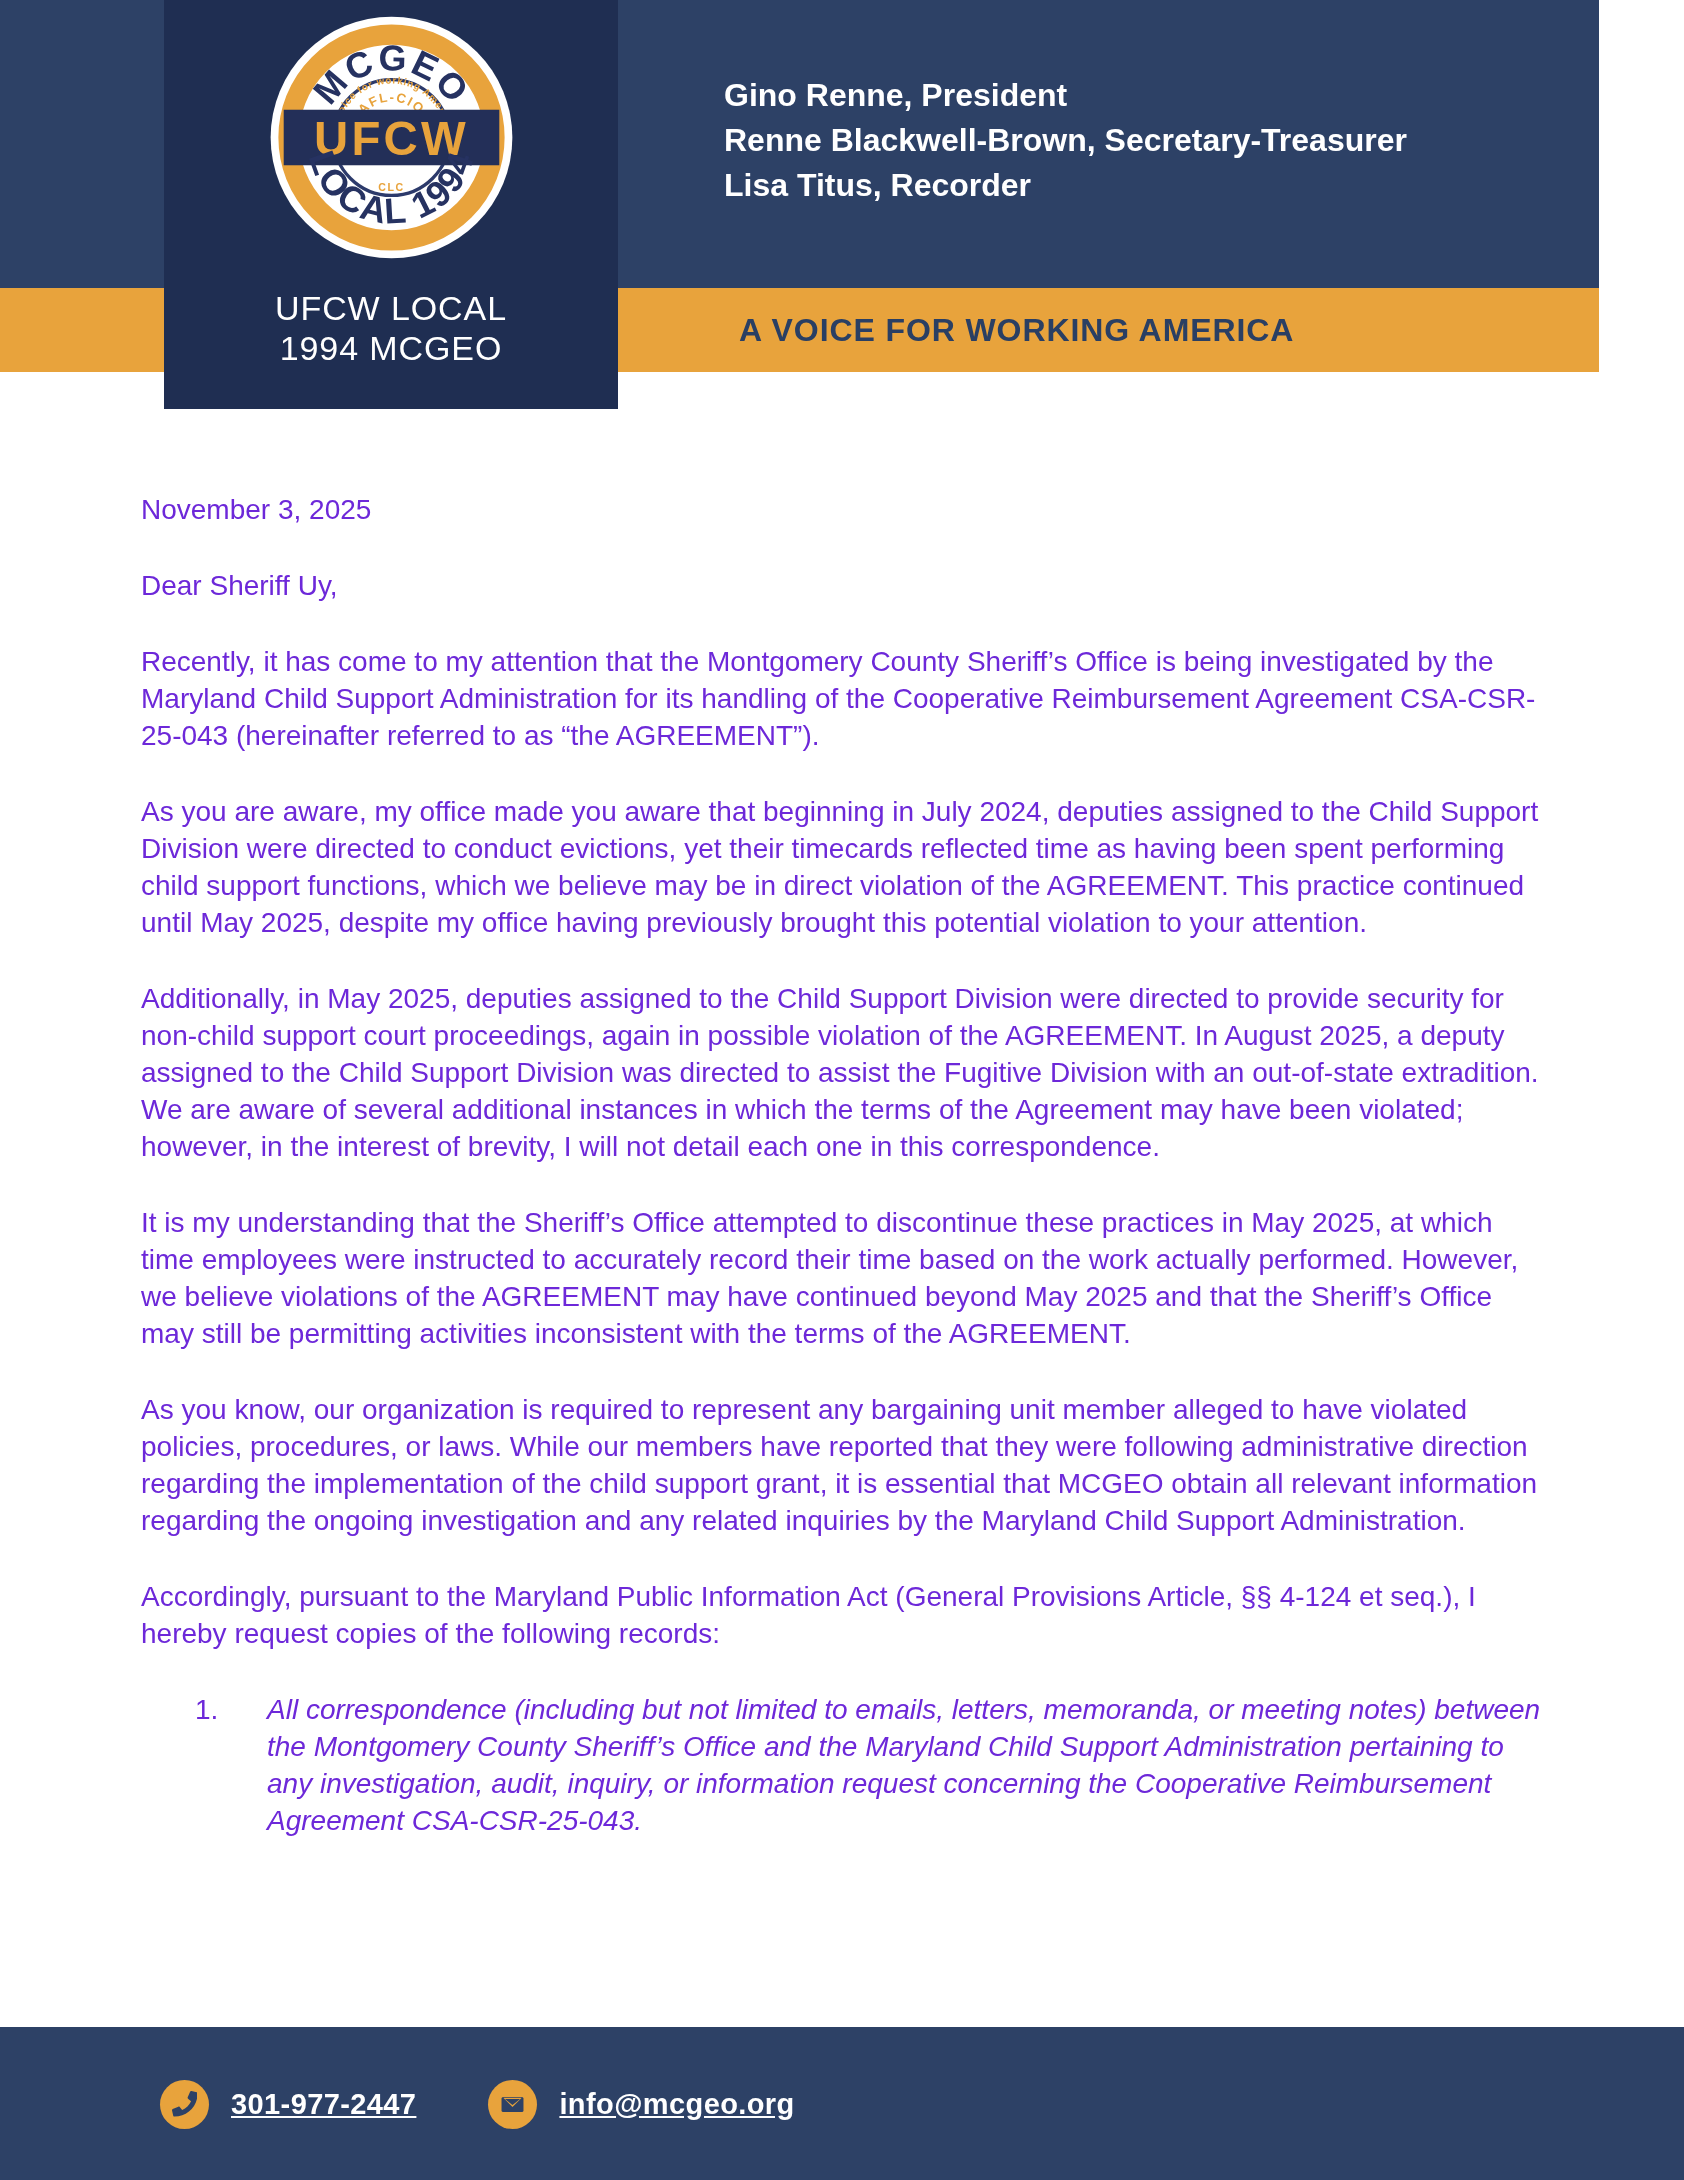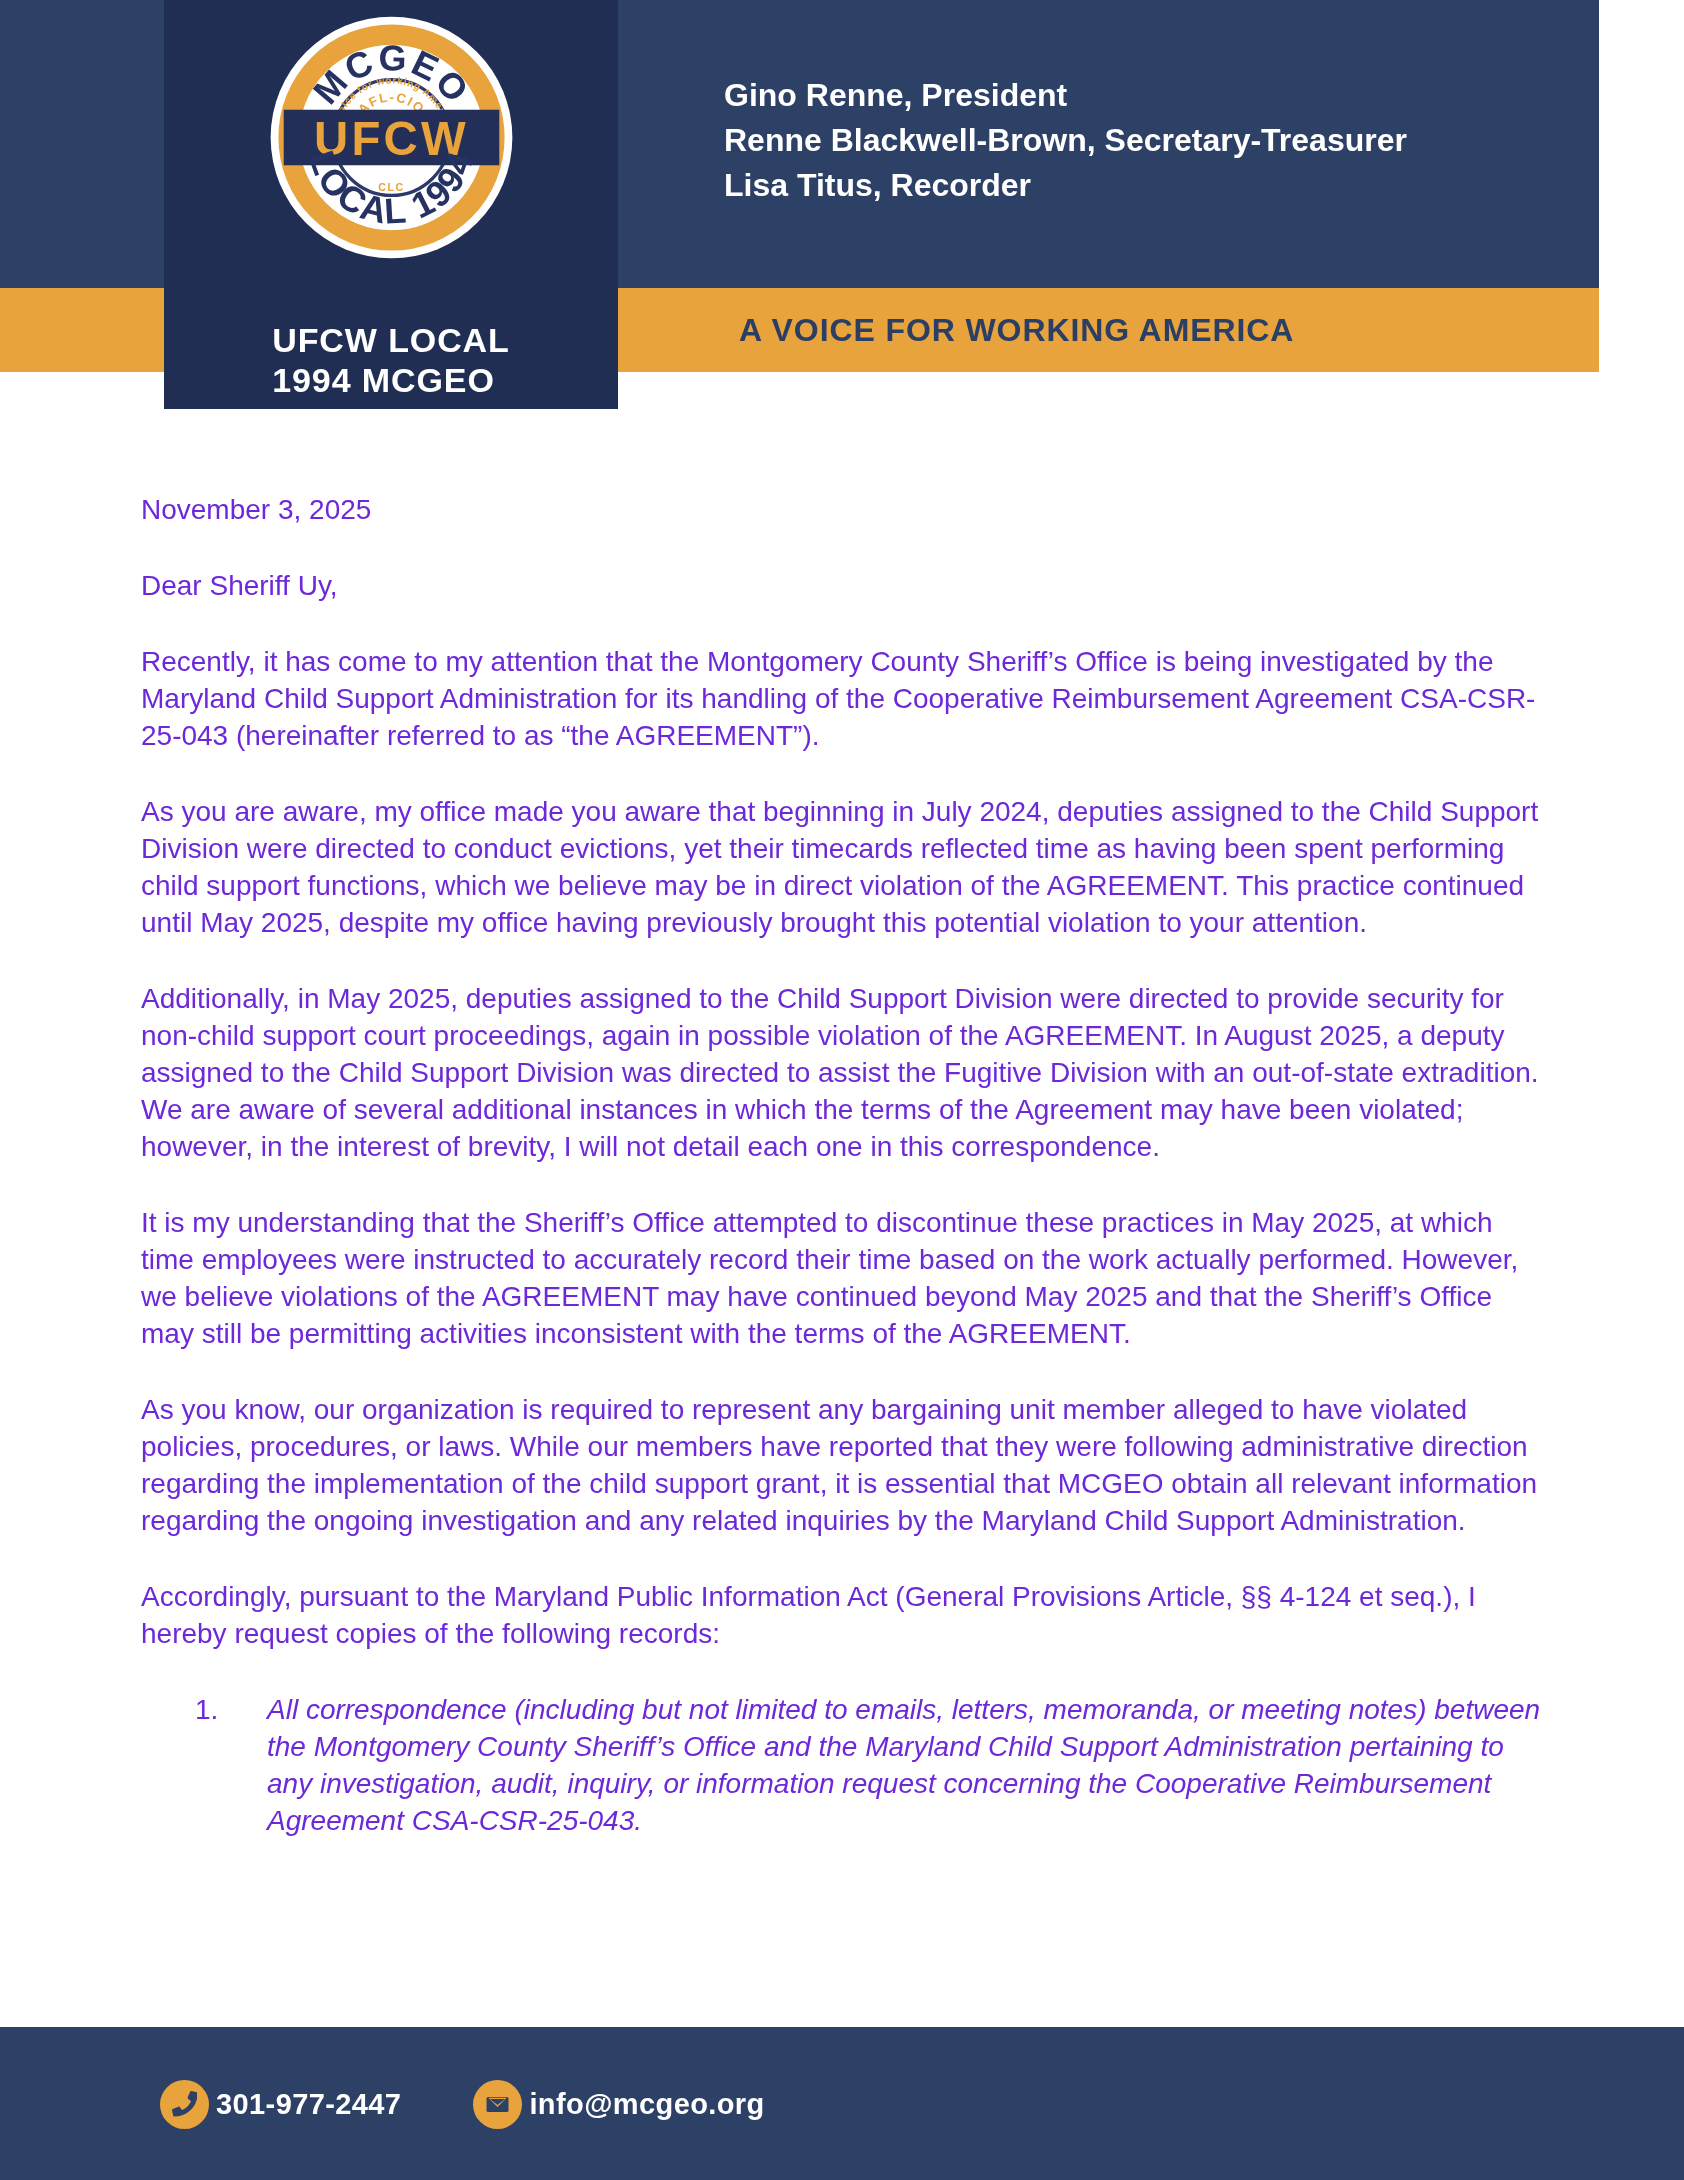--- a/index.html
+++ b/index.html
@@ -9,36 +9,36 @@
   
   .band-navy{position:absolute;left:0;top:0;width:1599px;height:288px;background:#2d4166;}
   .band-gold{position:absolute;left:0;top:288px;width:1599px;height:84px;background:#e8a33c;
              display:flex;align-items:center;}
   .tagline{margin-left:739px;color:#2a3f63;font-size:32px;font-weight:bold;letter-spacing:0.9px;}
   .officers{position:absolute;left:724px;top:73px;color:#ffffff;font-size:32px;font-weight:bold;
             line-height:45px;}
   .logo-box{position:absolute;left:164px;top:0;width:454px;height:409px;background:#1f2e52;
             display:flex;flex-direction:column;align-items:center;z-index:3;}
   .badge{width:245px;height:245px;margin-top:15.3px;}
-  .org-name{margin-top:60px;color:#ffffff;font-size:34px;font-weight:bold;line-height:40px;
-            letter-spacing:0.9px;}
+  .org-name{margin-top:28px;color:#ffffff;font-size:34px;font-weight:normal;line-height:40px;
+            text-align:center;letter-spacing:0.9px;}
 
   
   .letter{position:absolute;left:141px;top:491px;width:1411px;color:#6d28d9;font-size:28px;
           line-height:37px;}
   .letter p{margin:0 0 39px 0;}
   .list-item{display:flex;margin-left:54px;}
   .list-num{width:72px;flex:0 0 72px;}
   .list-text{flex:1;max-width:1286px;font-style:italic;}
 
   
   .footer{position:absolute;left:0;bottom:0;width:1685px;height:154px;background:#2d4166;
           display:flex;align-items:center;padding-left:160px;box-sizing:border-box;gap:72px;}
-  .f-item{display:flex;align-items:center;gap:7px;color:#ffffff;font-size:29px;
-          font-weight:bold;letter-spacing:0.4px;}
+  .f-item{display:flex;align-items:center;gap:22px;color:#ffffff;font-size:29px;
+          font-weight:bold;letter-spacing:0.4px;text-decoration:underline;}
   .f-icon{width:49px;height:49px;border-radius:50%;background:#e8a33c;display:flex;
           align-items:center;justify-content:center;flex:0 0 49px;}
 </style>
 </head>
 <body>
 
 <div class="page">
 
   <div class="band-navy"></div>
   <div class="band-gold">

